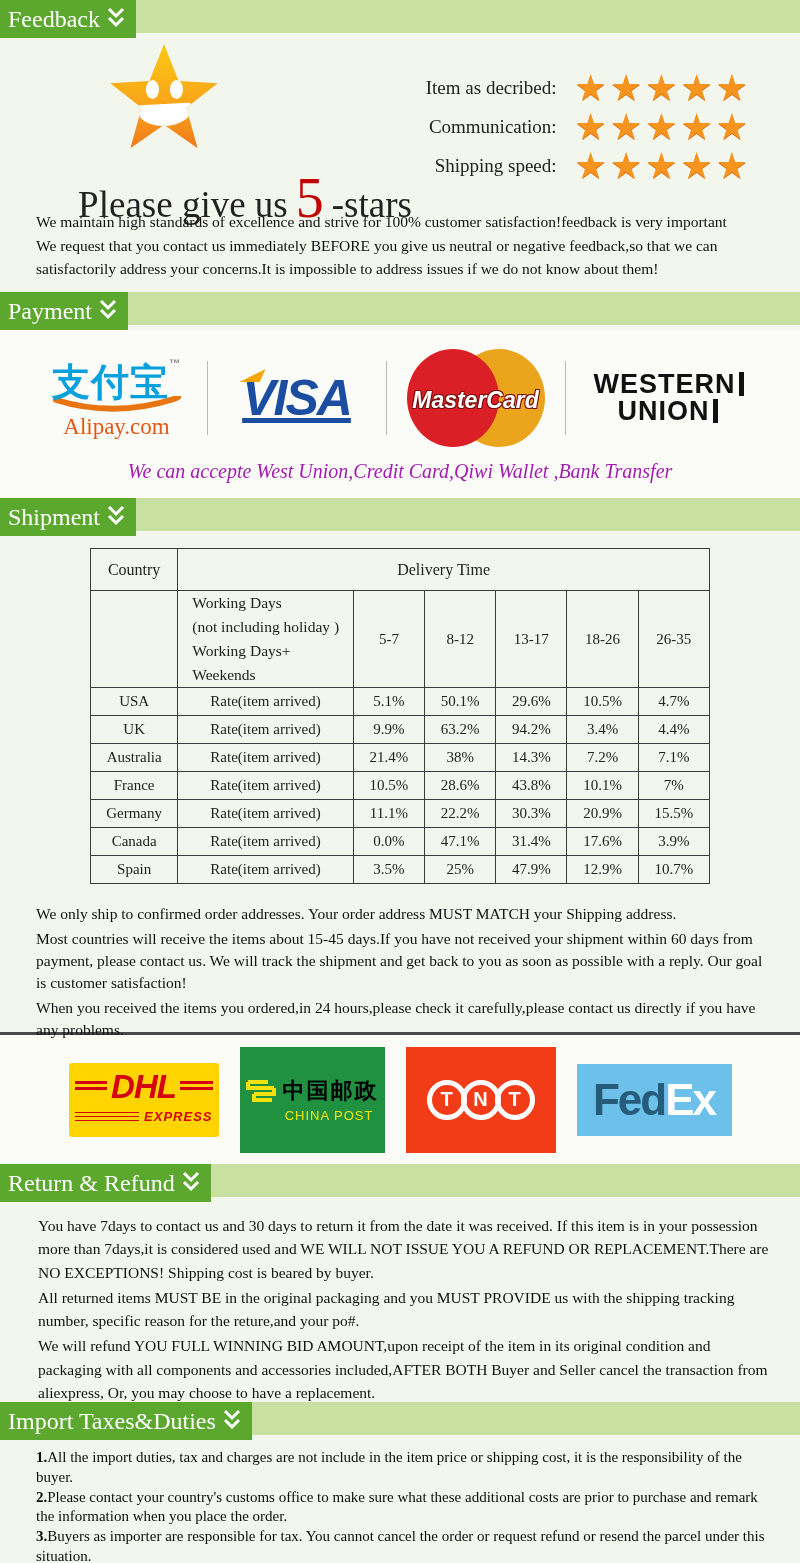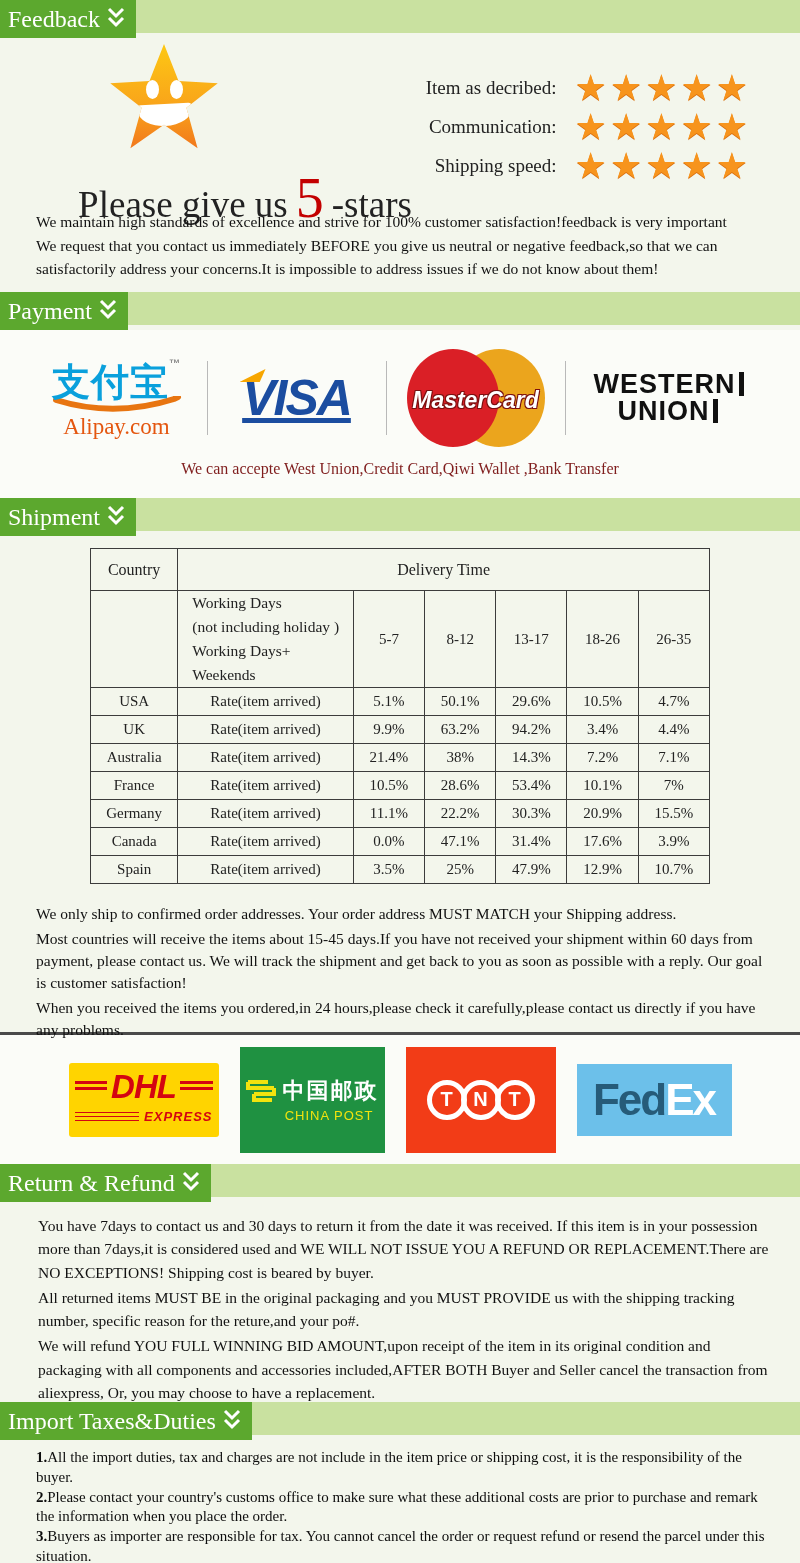--- a/index.html
+++ b/index.html
@@ -70,21 +70,21 @@
   .mc-text { position:absolute; z-index:2; top:38px; left:0; right:0; text-align:center;
              font-family:"Liberation Sans",sans-serif; font-style:italic; font-weight:bold;
              font-size:23px; color:#fff;
              text-shadow:-1px -1px 0 #7a1010,1px -1px 0 #7a1010,-1px 1px 0 #7a1010,1px 1px 0 #7a1010; }
   .logo-wu { width:180px; font-family:"Liberation Sans",sans-serif; font-weight:900; color:#111;
              font-size:27px; line-height:27px; letter-spacing:1px; text-align:left; padding-left:14px; }
   .wu-line { white-space:nowrap; }
   .wu-line .bar { display:inline-block; width:5px; height:24px; background:#111; vertical-align:-3px; margin-left:3px; }
   .wu-line.second { padding-left:24px; }
   .accept-line { position:absolute; left:0; right:0; top:130px; text-align:center;
-                 font-size:16px; color:#7f1d1d; }
+                 font-size:20px; color:#a21caf;font-style:italic; }
 
   
   .shipment-body { position:relative; height:349px; }
   table.delivery { border-collapse:collapse; margin:12px auto 0; width:620px; table-layout:fixed;
                    font-size:15px; color:#222; background:transparent; }
   table.delivery td, table.delivery th { border:1px solid #3c3c3c; text-align:center; font-weight:normal; }
   table.delivery tr.hdr1 td { height:42px; font-size:16px; }
   table.delivery tr.hdr2 td { height:96px; }
   table.delivery tr.data td { height:28px; }
   td.wd-cell { text-align:left !important; padding-left:14px; font-size:15.5px; line-height:1.55; }
@@ -106,21 +106,21 @@
               font-size:33px; line-height:36px; color:#d40511; letter-spacing:-1px; }
   .dhl-sub-row { display:flex; align-items:center; gap:5px; margin-top:4px; }
   .dhl-lines { flex:1; height:9px;
     background:repeating-linear-gradient(to bottom,#d40511 0 1.5px,transparent 1.5px 4px); }
   .dhl-express { font-family:"Liberation Sans",sans-serif; font-style:italic; font-weight:bold;
                  font-size:13px; color:#d40511; letter-spacing:1px; }
   .logo-cp { width:145px; height:106px; background:#1f9141; display:flex; flex-direction:column;
              align-items:center; justify-content:center; gap:2px; }
   .cp-top { display:flex; align-items:center; gap:7px; }
   .cp-emblem { width:30px; height:30px; }
-  .cp-cn { color:#ffffff; font-weight:bold; font-size:22px; letter-spacing:2px;
+  .cp-cn { color:#000000; font-weight:bold; font-size:22px; letter-spacing:2px;
            font-family:Liberation Mono, monospace; }
   .cp-en { color:#f2e30e; font-family:"Liberation Sans",sans-serif; font-size:13px;
            letter-spacing:1px; margin-left:34px; }
   .logo-tnt { width:150px; height:106px; background:#f23c17; display:flex; align-items:center;
               justify-content:center; }
   .tnt-ring { width:40px; height:40px; border:5px solid #fff; border-radius:50%; margin:0 -3px;
               display:flex; align-items:center; justify-content:center;
               font-family:"Liberation Sans",sans-serif; font-weight:900; font-size:20px; color:#fff; }
   .logo-fedex { width:155px; height:72px; background:#6cc0ea; display:flex; align-items:center;
                 justify-content:center; font-family:"Liberation Sans",sans-serif; font-weight:900;
@@ -306,21 +306,21 @@
         <td>38%</td>
         <td>14.3%</td>
         <td>7.2%</td>
         <td>7.1%</td>
       </tr>
       <tr class="data">
         <td>France</td>
         <td>Rate(item arrived)</td>
         <td>10.5%</td>
         <td>28.6%</td>
-        <td>53.4%</td>
+        <td>43.8%</td>
         <td>10.1%</td>
         <td>7%</td>
       </tr>
       <tr class="data">
         <td>Germany</td>
         <td>Rate(item arrived)</td>
         <td>11.1%</td>
         <td>22.2%</td>
         <td>30.3%</td>
         <td>20.9%</td>

